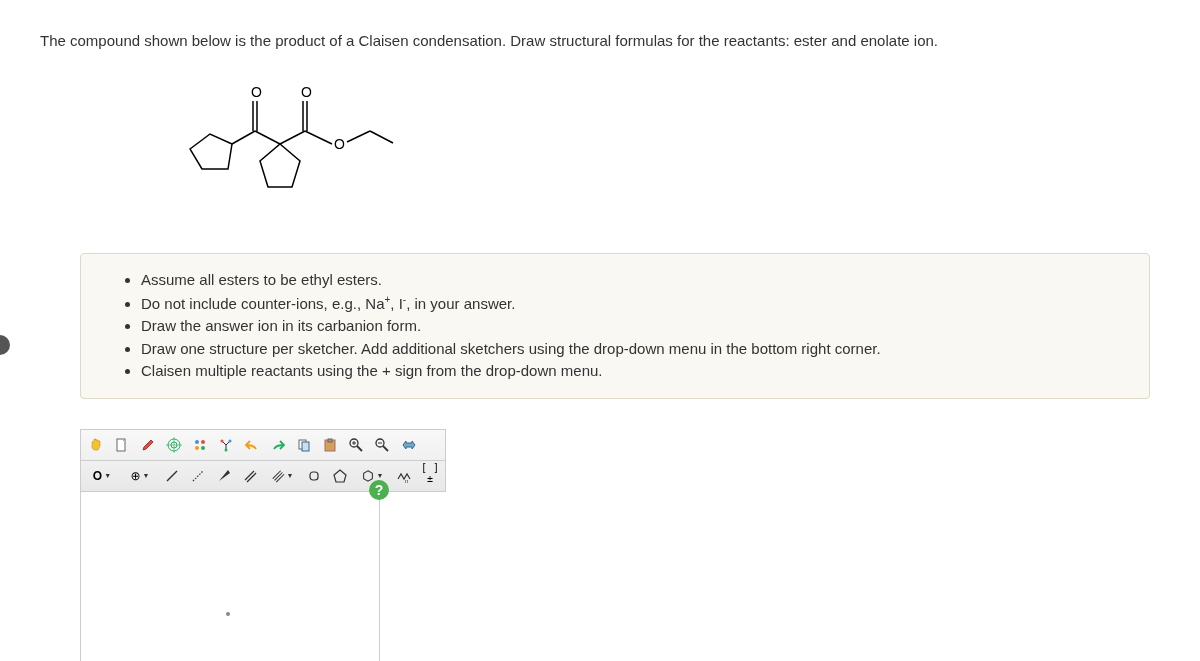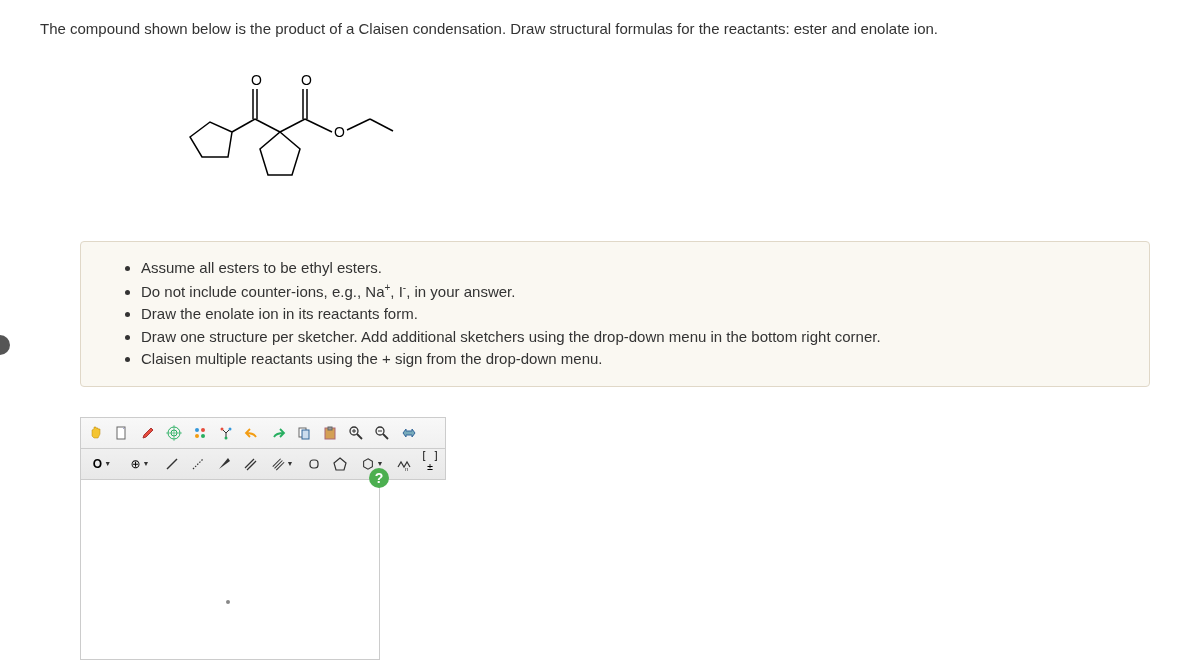--- a/index.html
+++ b/index.html
@@ -10,20 +10,21 @@
     body {
       font-family: Arial, Helvetica, sans-serif;
       background: #ffffff;
       padding: 20px 40px;
       width: 1200px;
     }
     .question-text {
       font-size: 15px;
       color: #333;
       margin-bottom: 20px;
+      margin-top: 12px;
     }
     .structure-container {
       margin-left: 120px;
       margin-bottom: 30px;
     }
     .structure-svg {
       width: 280px;
       height: 150px;
     }
     .instructions-box {
@@ -162,21 +163,21 @@
     <text x="174" y="80" font-size="14" font-family="Arial">O</text>
     <line x1="187" y1="73" x2="210" y2="62" stroke="black" stroke-width="1.5"></line>
     <line x1="210" y1="62" x2="233" y2="74" stroke="black" stroke-width="1.5"></line>
   </svg>
 </div>
 
 <div class="instructions-box">
   <ul>
     <li>Assume all esters to be ethyl esters.</li>
     <li>Do not include counter-ions, e.g., Na<sup>+</sup>, I<sup>-</sup>, in your answer.</li>
-    <li>Draw the enolate ion in its reactants form.</li>
+    <li>Draw the answer ion in its carbanion form.</li>
     <li>Draw one structure per sketcher. Add additional sketchers using the drop-down menu in the bottom right corner.</li>
     <li>Claisen multiple reactants using the + sign from the drop-down menu.</li>
   </ul>
 </div>
 
 <div class="sketcher-container">
   <div class="toolbar">
     <div class="toolbar-row">
       <button class="tool-btn">
         <svg viewBox="0 0 16 16">

